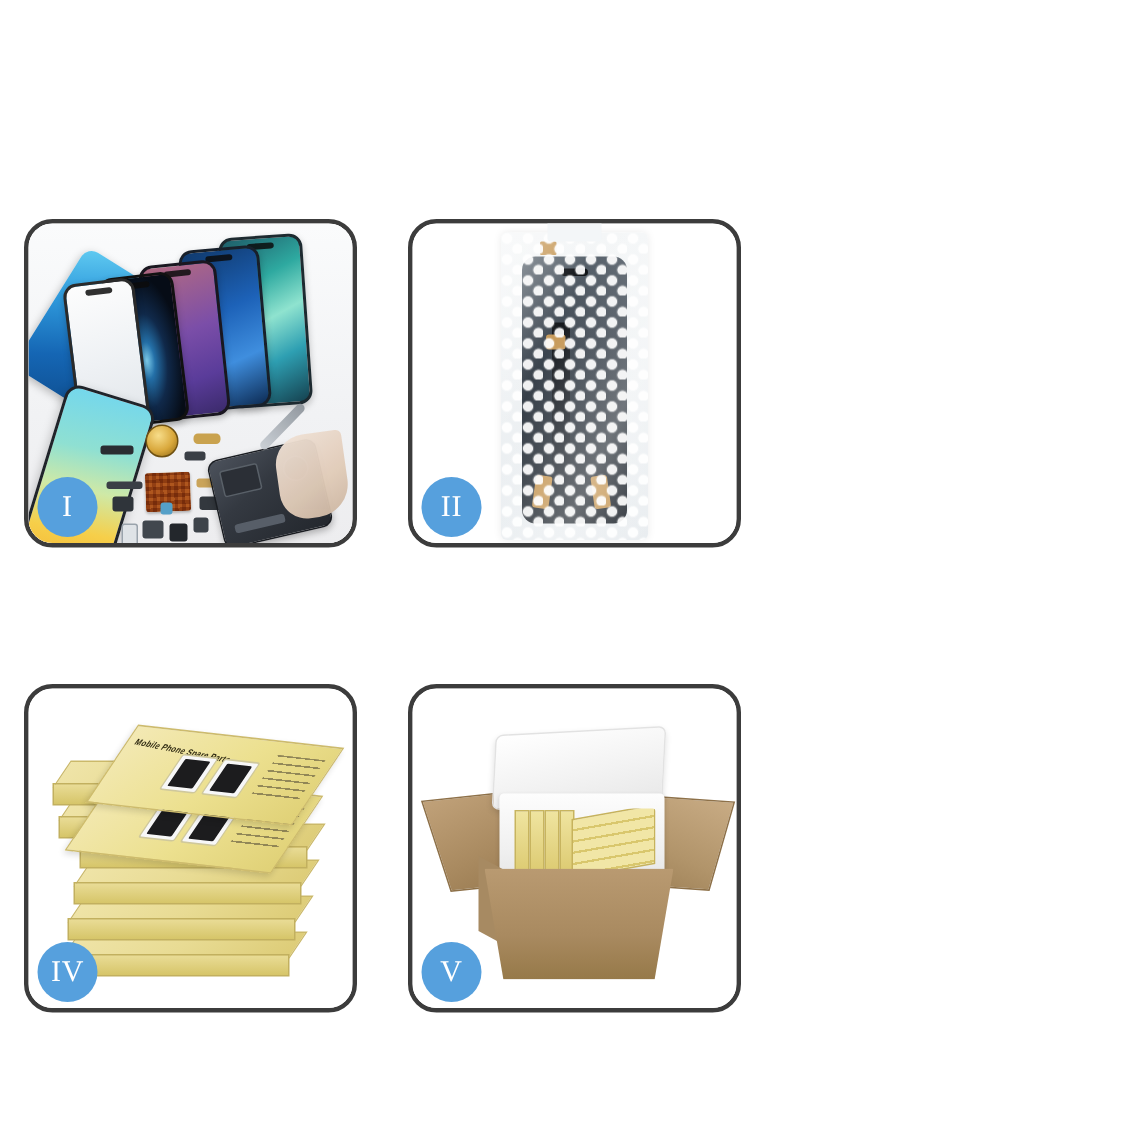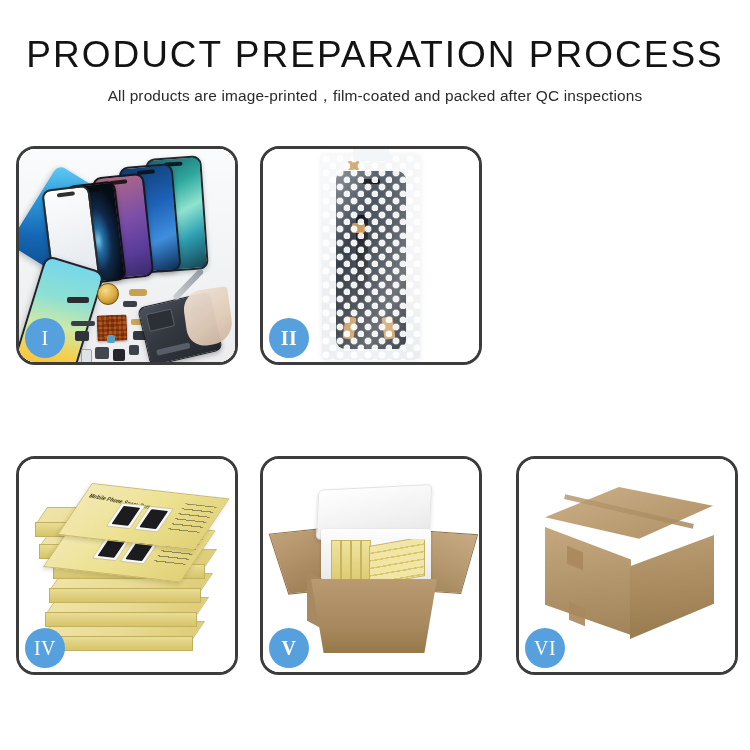--- a/index.html
+++ b/index.html
@@ -27,21 +27,21 @@
   
   .grid{position:absolute;left:0;top:146px;width:750px;}
   .row{position:relative;height:220px;margin-bottom:90px;}
   .panel{
     position:absolute;top:0;width:222px;height:219px;
     border:3.2px solid #3c3c3c;border-radius:19px;
     background:#ffffff;overflow:hidden;
     box-sizing:border-box;
   }
   .panel.c1{left:16px;}
-  .panel.c2{left:260px;font-weight:bold;}
+  .panel.c2{left:272px;}
   .panel.c3{left:516px;}
   .stage{position:absolute;inset:0;overflow:hidden;}
 
   .badge{
     position:absolute;left:6px;bottom:4px;
     width:40px;height:40px;border-radius:50%;
     background:#56a0dd;
     color:#ffffff;font-family:"Liberation Serif","DejaVu Serif",serif;
     font-size:20px;line-height:40px;text-align:center;
     letter-spacing:0.5px;z-index:40;
@@ -254,24 +254,20 @@
     clip-path:polygon(0 30%,100% 0,100% 66%,0 100%);}
   .tapestub{position:absolute;background:#a9885c;opacity:.9;}
   .ts1{left:28px;top:62px;width:16px;height:18px;transform:skewY(22deg);}
   .ts2{left:30px;top:118px;width:16px;height:18px;transform:skewY(22deg);}
 </style>
 </head>
 <body>
 
 <div class="page">
 
-  <div class="header">
-    <div class="title">PRODUCT PREPARATION PROCESS</div>
-    <div class="subtitle">All products are image-printed，film-coated and packed after QC inspections</div>
-  </div>
 
   <div class="grid">
 
     <div class="row">
 
       <div class="panel c1">
         <div class="stage p1">
           <div class="wash"></div>
           <div class="adhesive"></div>
           <div class="phone ph-teal">
@@ -406,29 +402,16 @@
               <span class="cbar" style="left:32px"></span>
               <span class="tilt"></span>
             </div>
             <div class="cartonrimL"></div>
             <div class="cartonfront"></div>
           </div>
         </div>
         <div class="badge">V</div>
       </div>
 
-      <div class="panel c3">
-        <div class="stage p6">
-          <div class="sealed">
-            <div class="topface"></div>
-            <div class="tapeline"></div>
-            <div class="frontface"></div>
-            <div class="sideface"></div>
-            <div class="tapestub ts1"></div>
-            <div class="tapestub ts2"></div>
-          </div>
-        </div>
-        <div class="badge">VI</div>
-      </div>
 
     </div>
   </div>
 </div>
 
 </body></html>

